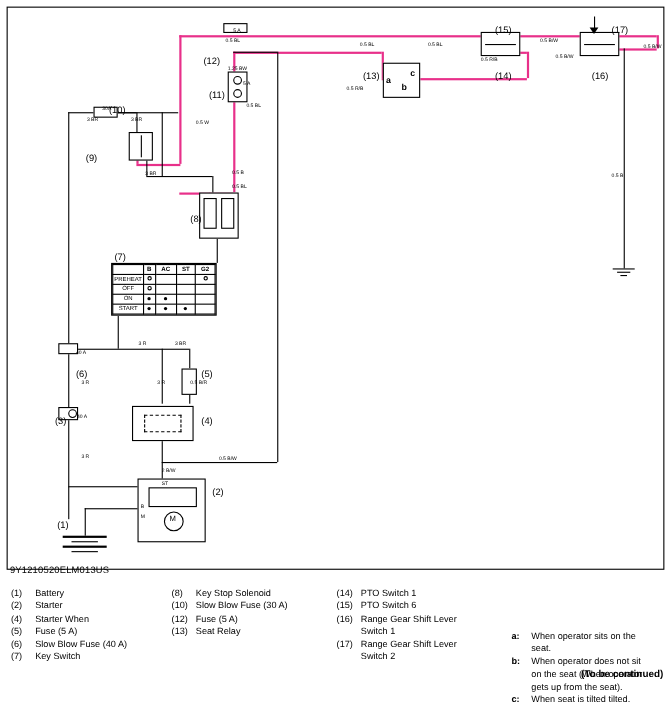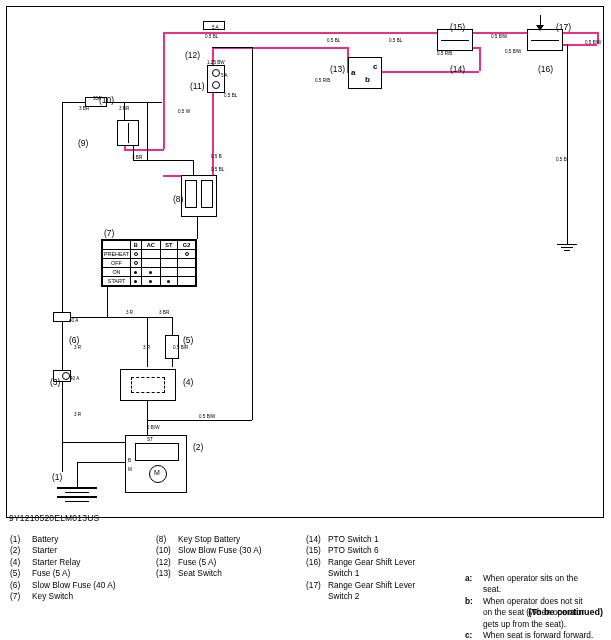--- a/index.html
+++ b/index.html
@@ -268,38 +268,38 @@
       </div>
 
   </div>
 
   <div class="dcode">9Y1210520ELM013US</div>
 
   <div class="legend">
     <div class="legcol" id="legcol1" style="left:4px;width:150px;">
         <div class="legrow"><span class="k">(1)</span><span class="legtxt">Battery</span></div>
         <div class="legrow"><span class="k">(2)</span><span class="legtxt">Starter</span></div>
-        <div class="legrow"><span class="k">(4)</span><span class="legtxt">Starter Relay</span></div>
+        <div class="legrow"><span class="k">(4)</span><span class="legtxt">Starter When</span></div>
         <div class="legrow"><span class="k">(5)</span><span class="legtxt">Fuse (5 A)</span></div>
         <div class="legrow"><span class="k">(6)</span><span class="legtxt">Slow Blow Fuse (40 A)</span></div>
         <div class="legrow"><span class="k">(7)</span><span class="legtxt">Key Switch</span></div>
       </div>
     <div class="legcol" id="legcol2" style="left:150px;width:155px;">
-        <div class="legrow"><span class="k">(8)</span><span class="legtxt">Key Stop Battery</span></div>
+        <div class="legrow"><span class="k">(8)</span><span class="legtxt">Key Stop Solenoid</span></div>
         <div class="legrow"><span class="k">(10)</span><span class="legtxt">Slow Blow Fuse (30 A)</span></div>
         <div class="legrow"><span class="k">(12)</span><span class="legtxt">Fuse (5 A)</span></div>
-        <div class="legrow"><span class="k">(13)</span><span class="legtxt">Seat Switch</span></div>
+        <div class="legrow"><span class="k">(13)</span><span class="legtxt">Seat Relay</span></div>
       </div>
     <div class="legcol" id="legcol3" style="left:300px;width:145px;">
         <div class="legrow"><span class="k">(14)</span><span class="legtxt">PTO Switch 1</span></div>
         <div class="legrow"><span class="k">(15)</span><span class="legtxt">PTO Switch 6</span></div>
         <div class="legrow"><span class="k">(16)</span><span class="legtxt">Range Gear Shift Lever<br>Switch 1</span></div>
         <div class="legrow"><span class="k">(17)</span><span class="legtxt">Range Gear Shift Lever<br>Switch 2</span></div>
       </div>
     <div class="legcol" id="legcol4" style="left:459px;width:160px;margin-top:39px;">
         <div class="legrow"><span class="k2">a:</span><span class="legtxt">When operator sits on the<br>seat.</span></div>
         <div class="legrow"><span class="k2">b:</span><span class="legtxt">When operator does not sit<br>on the seat (When operator<br>gets up from the seat).</span></div>
-        <div class="legrow"><span class="k2">c:</span><span class="legtxt">When seat is forward forward.</span></div>
+        <div class="legrow"><span class="k2">c:</span><span class="legtxt">When seat is tilted tilted.</span></div>
       </div>
   </div>
 
   <div class="cont">(To be continued)</div>
 </div>
 
 </body></html>

